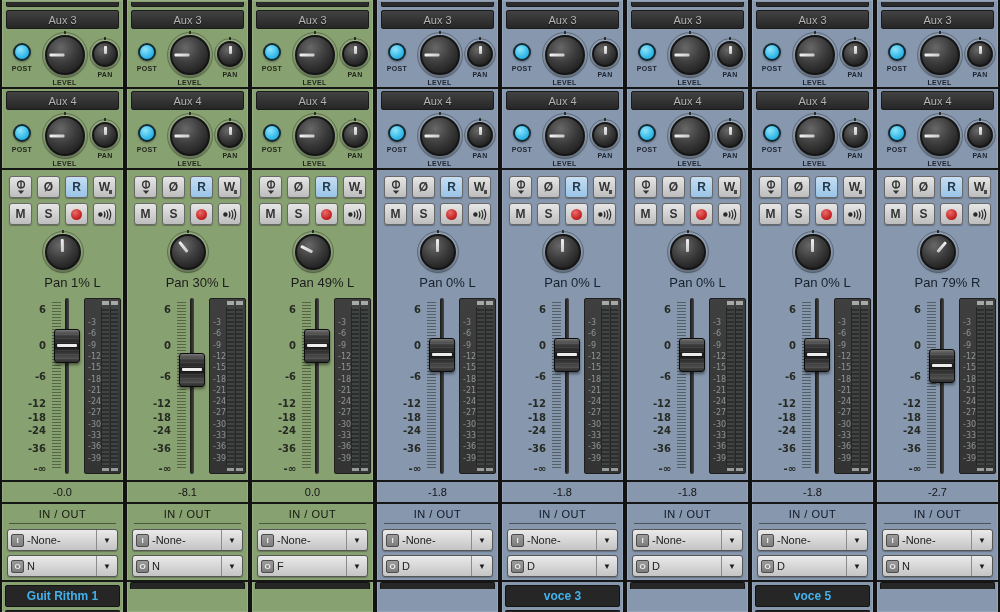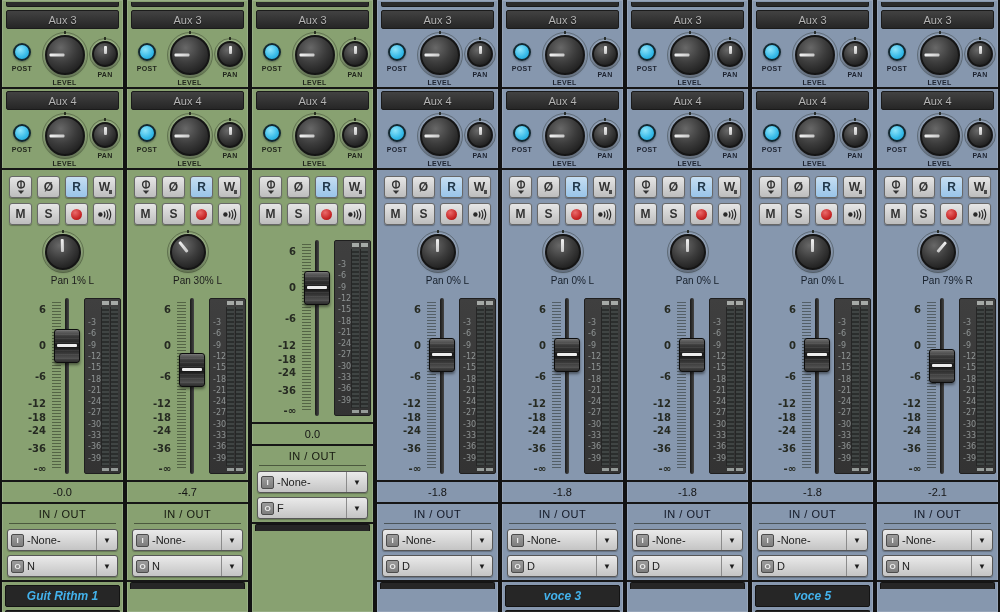--- a/index.html
+++ b/index.html
@@ -84,21 +84,21 @@
     box-shadow:0 1px 1px rgba(0,0,0,0.3);
   }
   .active-read{background:linear-gradient(#c6def2,#99c4e8);color:#22384a;}
   .rec-dot{width:11px;height:11px;border-radius:50%;
     background:radial-gradient(circle at 38% 32%, #ea6a6a, #c42222 65%, #8d1414);}
   .wbtn{position:relative;}
   .wsub{position:absolute;right:3px;bottom:3px;width:3px;height:4px;background:#4a4a4a;}
 
   
   .pan-section{height:56px;flex:none;display:flex;flex-direction:column;align-items:center;padding-top:2px;}
-  .pan-label{font-size:10px;color:#1c1c1c;margin-top:5px;margin-left:20px;}
+  .pan-label{font-size:13px;color:#1c1c1c;margin-top:5px;margin-left:20px;}
   .strip.blue .pan-label{color:#17202c;}
 
   
   .fader-section{height:190px;flex:none;position:relative;}
   .fscale span{
     position:absolute;left:8px;width:36px;text-align:right;
     font-size:10px;font-weight:bold;color:#262a22;line-height:11px;
     font-family:"DejaVu Sans", sans-serif;
   }
   .fticks{
@@ -163,21 +163,21 @@
     display:flex;align-items:center;justify-content:center;
     font-size:8px;color:#1d1d1d;
   }
 
   
   .name-row{height:28px;flex:none;padding:3px 3px 2px;box-sizing:border-box;}
   .name-box{
     height:22px;box-sizing:border-box;
     background:#262626;border:1px solid #131313;border-radius:2px;
     display:flex;align-items:center;justify-content:center;
-    font-size:12px;font-weight:bold;color:#43b2ec;font-style:italic;
+    font-size:12px;font-weight:bold;color:#43b2ec;
   }
   .name-box.selected{background:#e7f3fb;color:#1b2b33;border-color:#9fb8c4;}
 
   .icon-svg{display:block;}
 </style>
 </head>
 <body>
 
 <div class="mixer">
     <div class="strip green">
@@ -468,21 +468,21 @@
         <div class="mbar mbar-l"></div>
         <div class="mbar mbar-r"></div>
         <div class="mtop mtop-l"></div>
         <div class="mtop mtop-r"></div>
         <div class="mbot mbot-l"></div>
         <div class="mbot mbot-r"></div>
       </div>
     </div>
     <div class="sep"></div>
 
-    <div class="value-row">-4.7</div>
+    <div class="value-row">-8.1</div>
     <div class="sep"></div>
 
     <div class="io-section">
       <div class="io-header">IN / OUT</div>
       <div class="io-line"></div>
       <div class="dd">
         <span class="dd-ico">I</span>
         <span class="dd-text">-None-</span>
         <span class="dd-arrow">▼</span>
       </div>
@@ -581,20 +581,26 @@
           <svg class="icon-svg" width="16" height="13" viewBox="0 0 16 13">
             <circle cx="3.4" cy="6.5" r="2.2" fill="#2a2a2a"></circle>
             <path d="M7 3.5 Q9 6.5 7 9.5" fill="none" stroke="#2a2a2a" stroke-width="1.2"></path>
             <path d="M9.5 2.2 Q12.2 6.5 9.5 10.8" fill="none" stroke="#2a2a2a" stroke-width="1.2"></path>
             <path d="M12 1 Q15.4 6.5 12 12" fill="none" stroke="#2a2a2a" stroke-width="1.2"></path>
           </svg>
         </div>
       </div>
     </div>
 
+    <div class="pan-section">
+      <div class="knob knob-pan">
+          <div class="knob-pointer pan-ptr" style="transform: rotate(-63.7deg);"></div>
+        </div>
+      <div class="pan-label">Pan 49% L</div>
+    </div>
 
     <div class="fader-section">
       <div class="fscale">
         <span style="top: 14px;">6</span>
         <span style="top: 50px;">0</span>
         <span style="top: 81px;">-6</span>
         <span style="top: 108px;">-12</span>
         <span style="top: 122px;">-18</span>
         <span style="top: 135px;">-24</span>
         <span style="top: 153px;">-36</span>
@@ -1416,21 +1422,21 @@
         <div class="mbar mbar-l"></div>
         <div class="mbar mbar-r"></div>
         <div class="mtop mtop-l"></div>
         <div class="mtop mtop-r"></div>
         <div class="mbot mbot-l"></div>
         <div class="mbot mbot-r"></div>
       </div>
     </div>
     <div class="sep"></div>
 
-    <div class="value-row">-2.1</div>
+    <div class="value-row">-2.7</div>
     <div class="sep"></div>
 
     <div class="io-section">
       <div class="io-header">IN / OUT</div>
       <div class="io-line"></div>
       <div class="dd">
         <span class="dd-ico">I</span>
         <span class="dd-text">-None-</span>
         <span class="dd-arrow">▼</span>
       </div>

